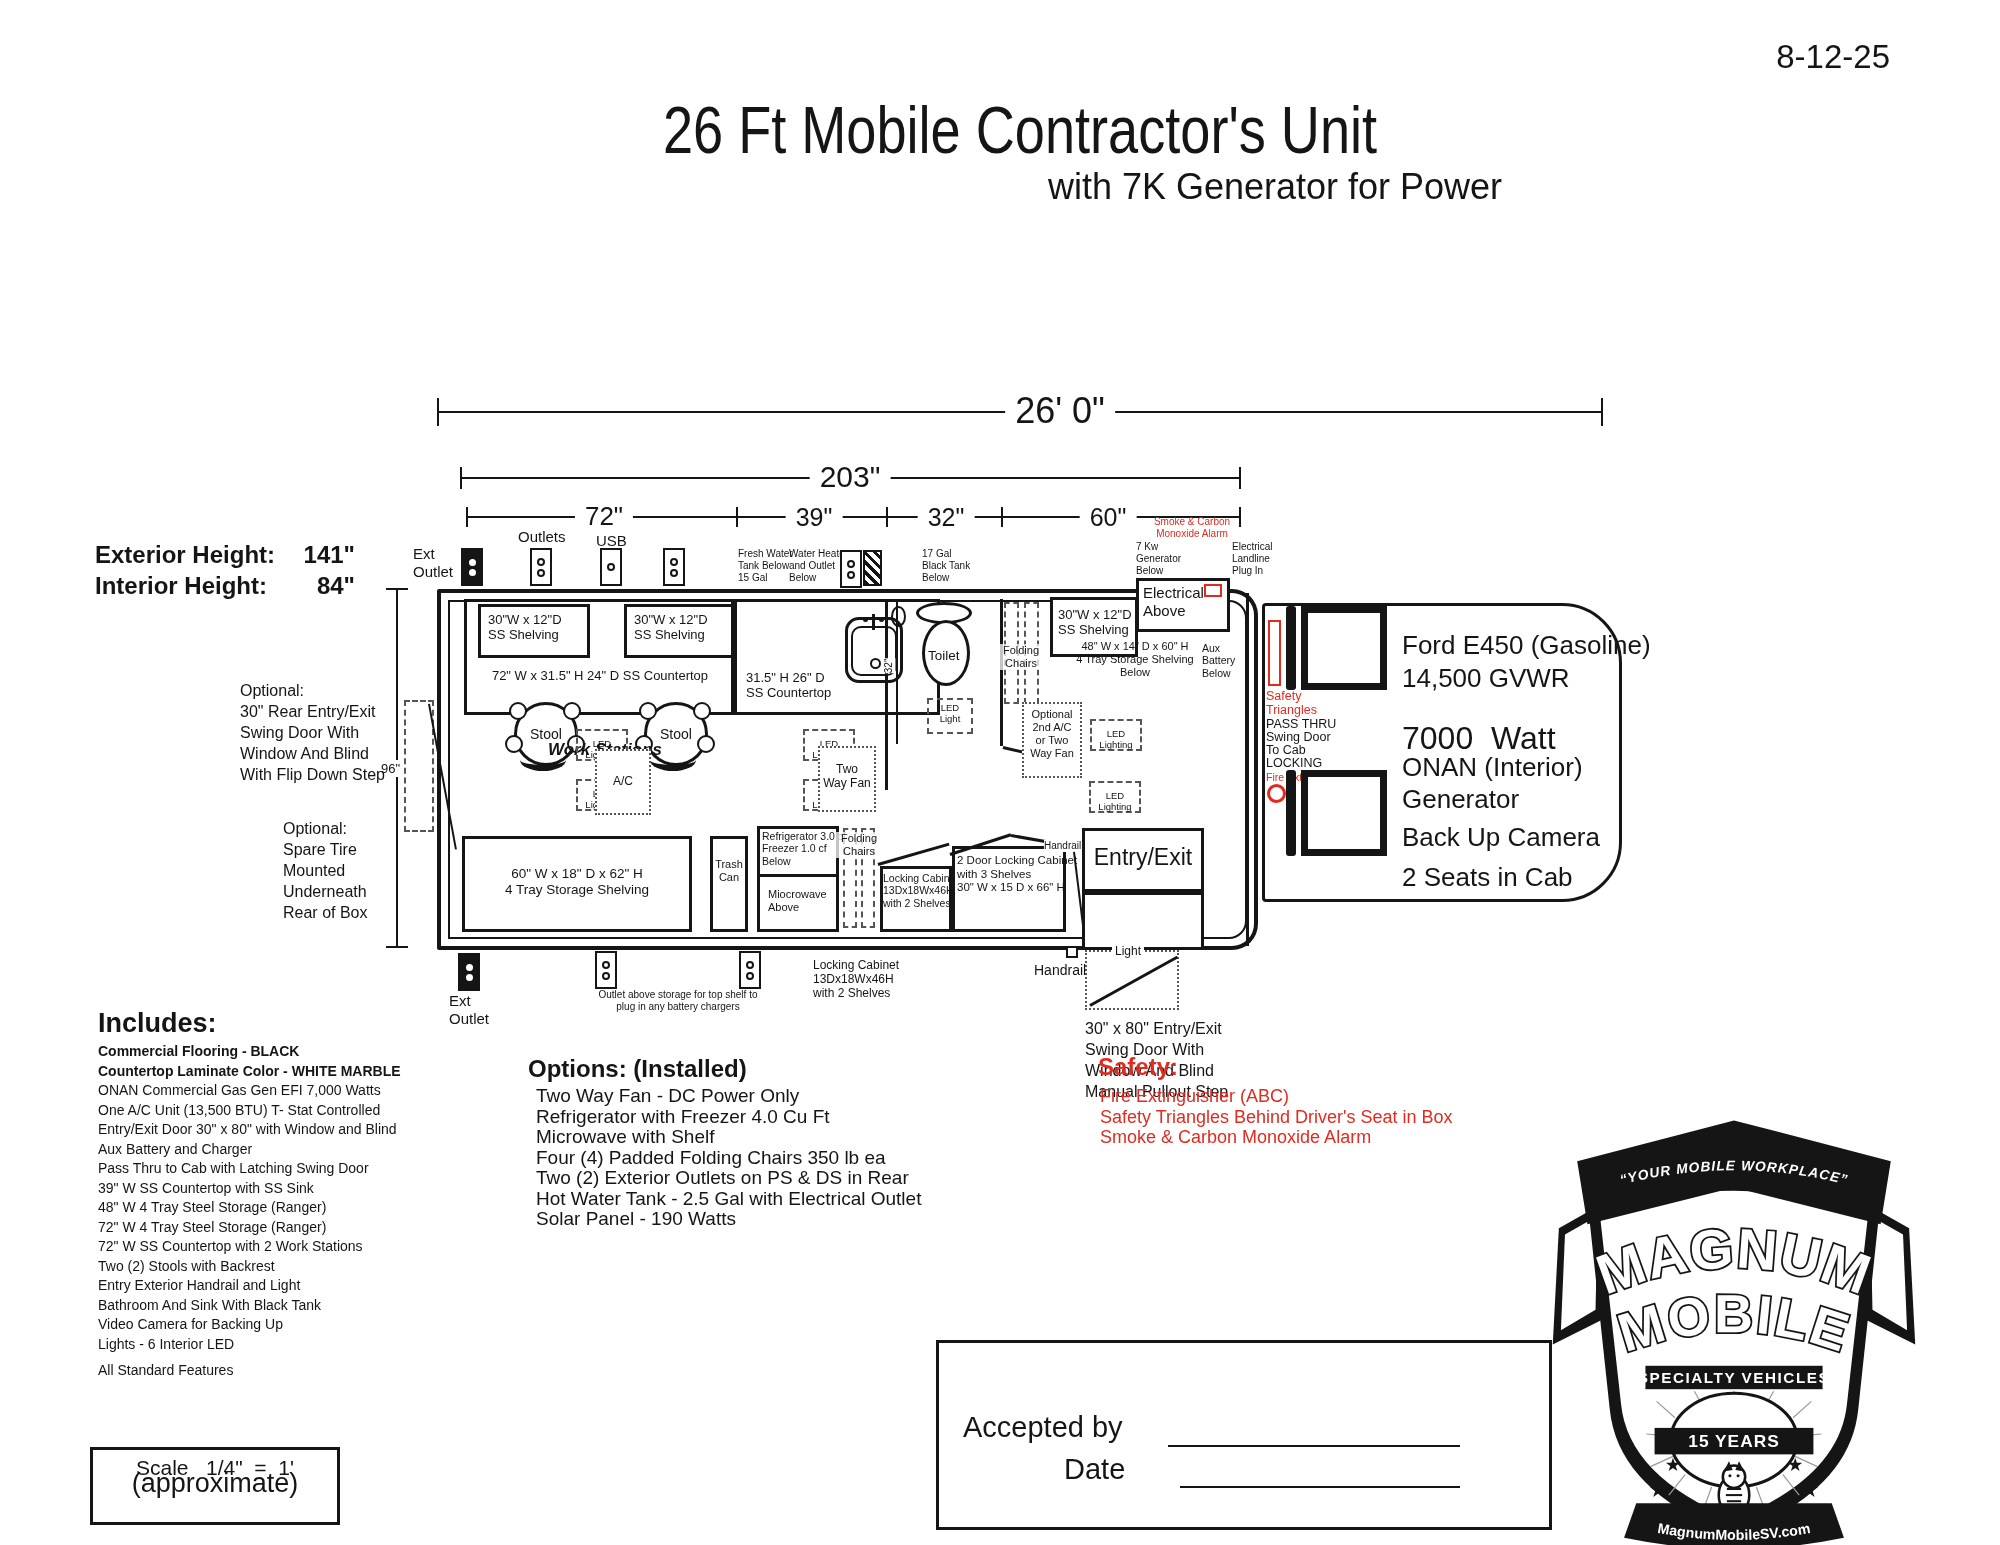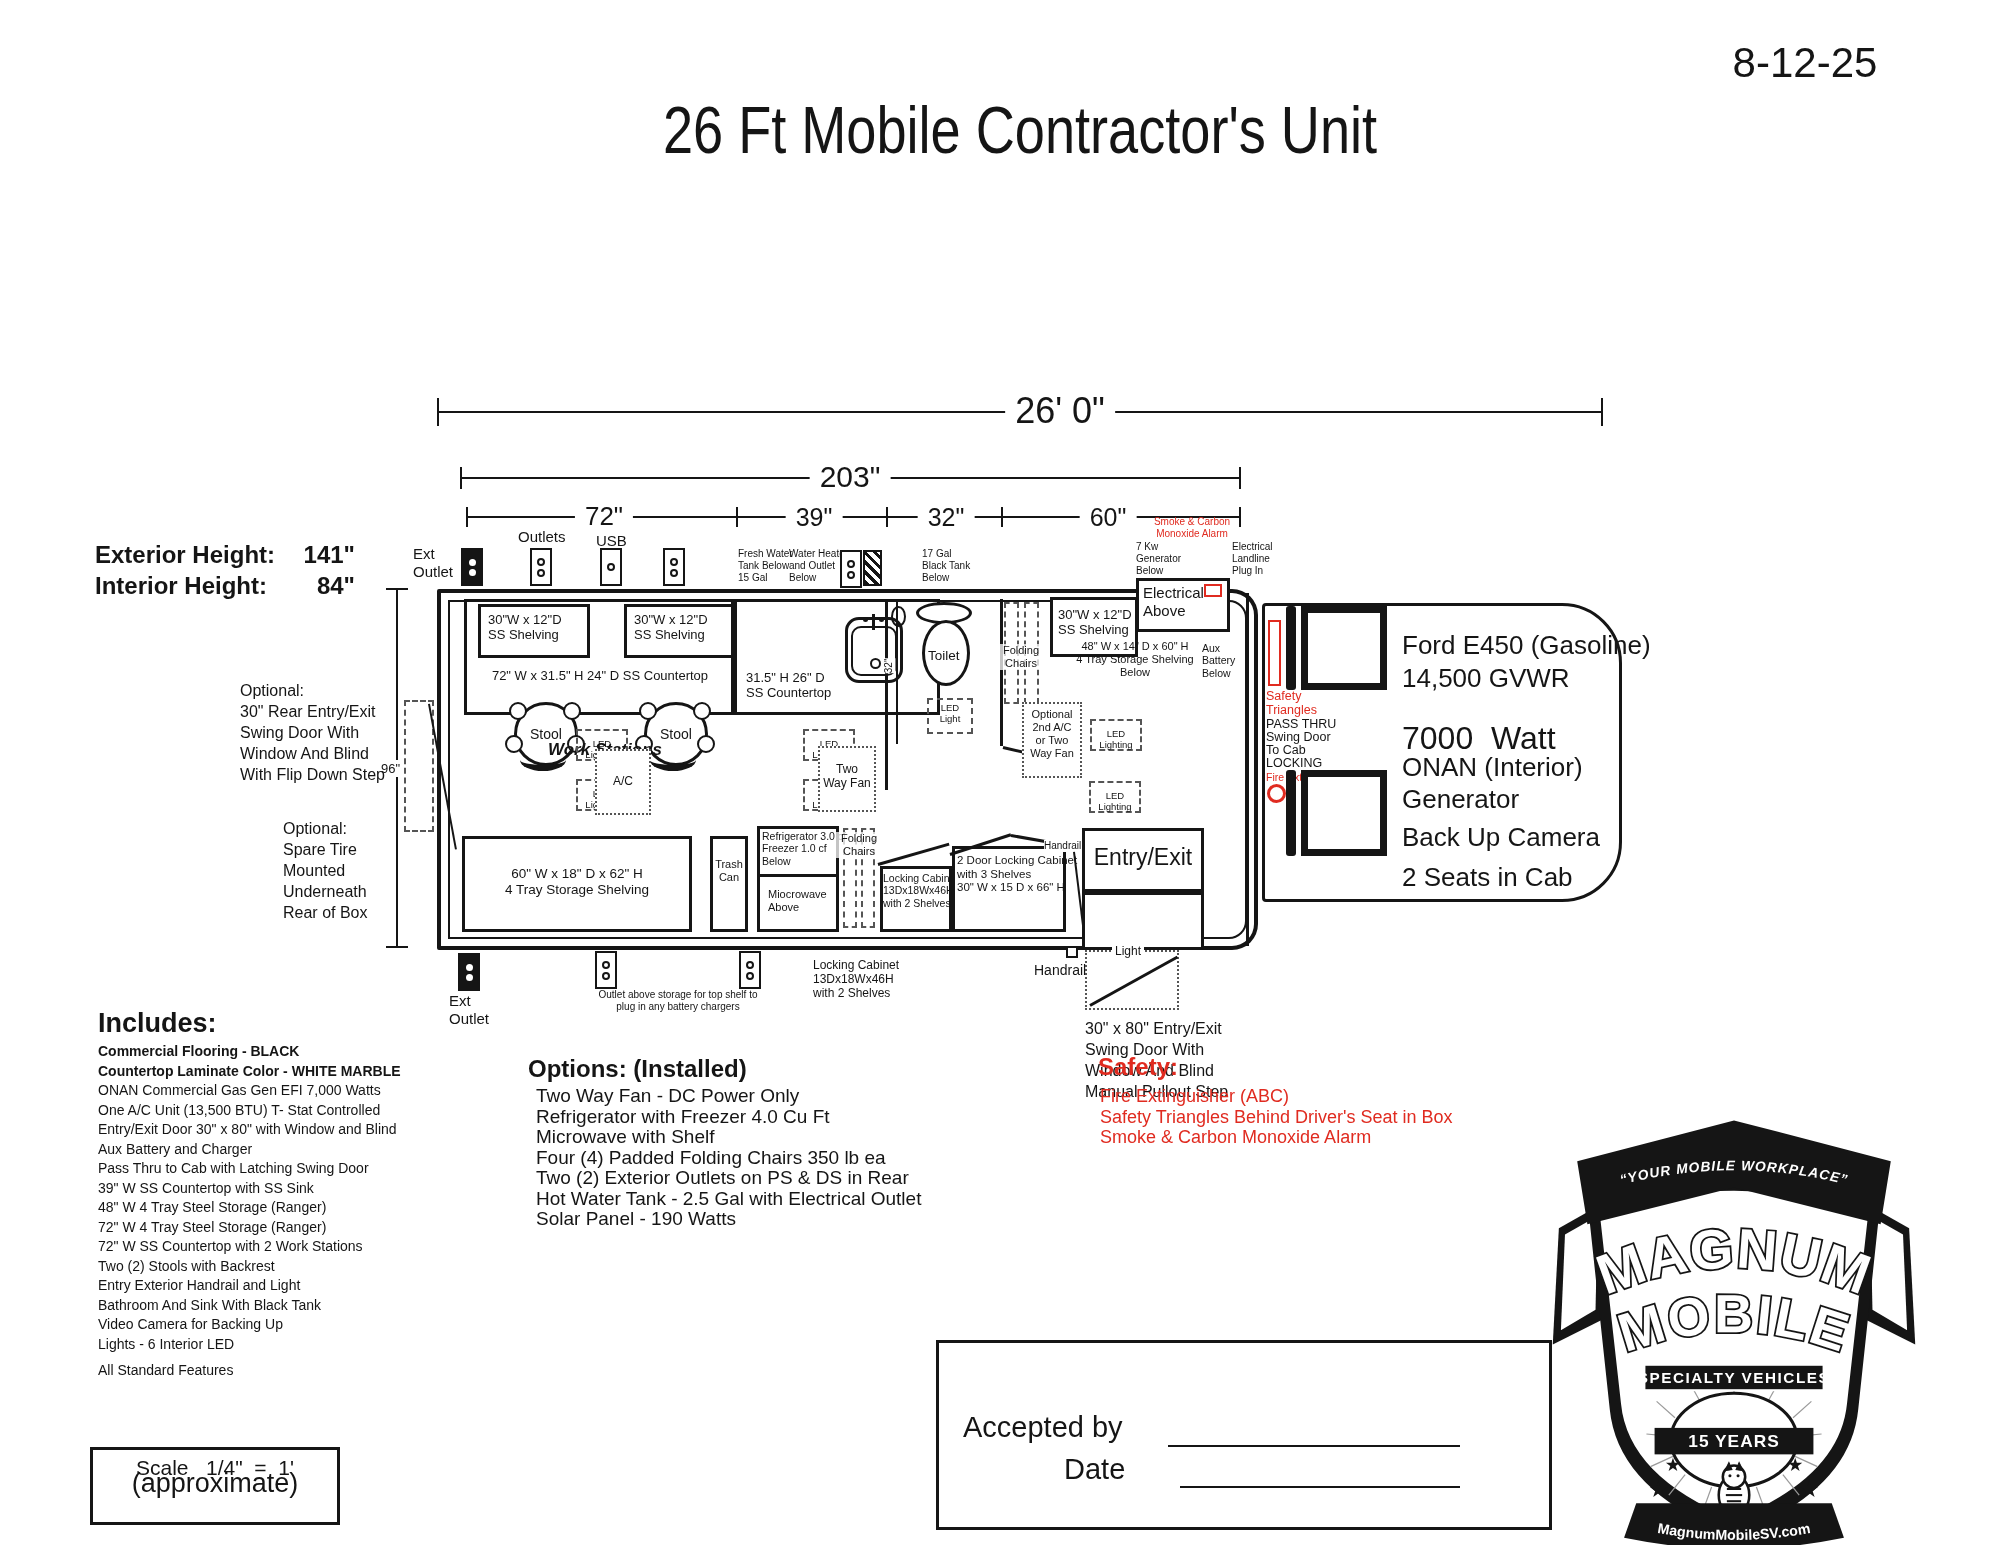--- a/index.html
+++ b/index.html
@@ -31,22 +31,23 @@
   .knob{position:absolute;width:14px;height:14px;border:2.5px solid #151515;border-radius:50%;background:#fff}
   .backrest{position:absolute;width:46px;height:16px;border-bottom:6px solid #151515;border-radius:50%}
   .condensed{transform:scaleX(.82);transform-origin:center}
   .spec{white-space:pre}
 </style>
 </head>
 <body>
 
 <div class="page">
 
-  <div class="abs lab" style="left:1720px;top:38px;width:170px;font-size:42px;text-align:center">8-12-25</div>
+  <div class="abs lab" style="left:1720px;top:38px;width:170px;font-size:33px;text-align:right">8-12-25</div>
   <div class="abs lab c condensed" style="left:320px;top:92px;width:1400px;font-size:66px">26 Ft Mobile Contractor's Unit</div>
+  <div class="abs lab c" style="left:1000px;top:166px;width:550px;font-size:36px">with 7K Generator for Power</div>
 
   <div class="hl" style="left:437px;top:411px;width:1166px"></div>
   <div class="vl" style="left:437px;top:398px;height:28px"></div>
   <div class="vl" style="left:1601px;top:398px;height:28px"></div>
   <div class="dimlab" style="left:1060px;top:390px;font-size:36px">26' 0"</div>
 
   <div class="hl" style="left:460px;top:477px;width:781px"></div>
   <div class="vl" style="left:460px;top:467px;height:22px"></div>
   <div class="vl" style="left:1239px;top:467px;height:22px"></div>
   <div class="dimlab" style="left:850px;top:460px;font-size:30px">203"</div>

